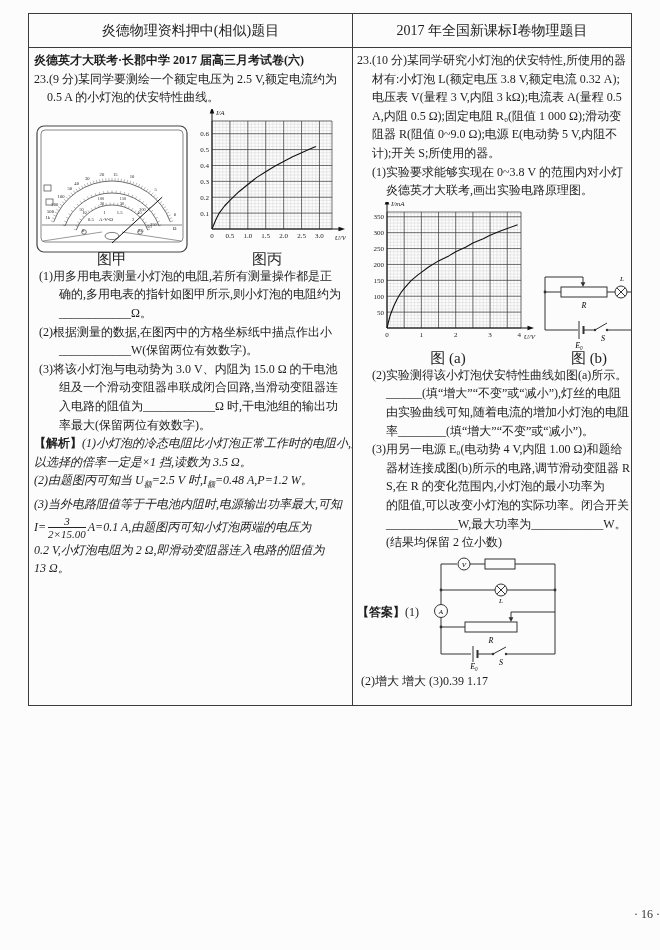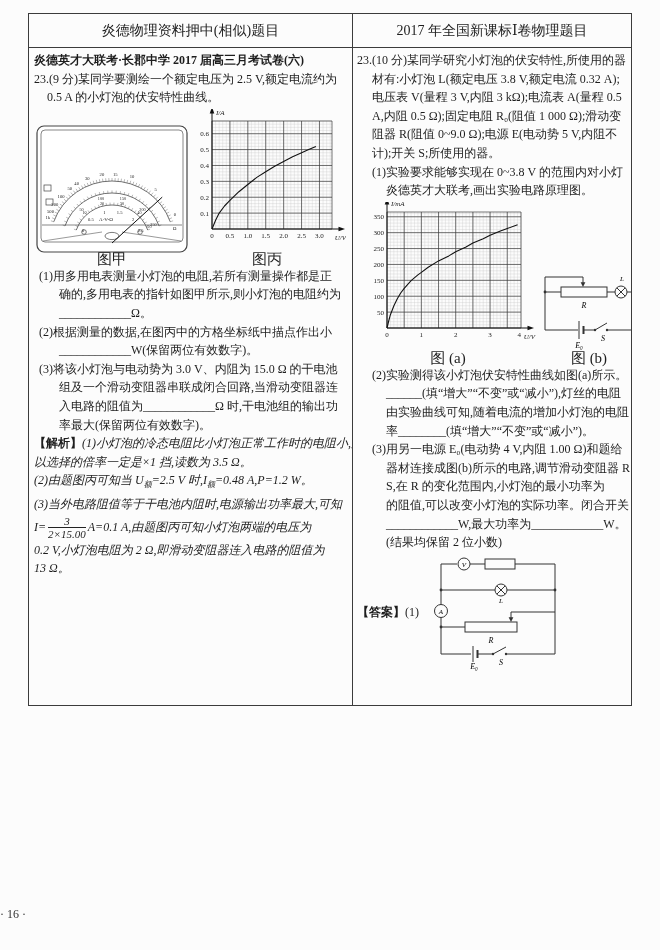--- a/index.html
+++ b/index.html
@@ -19,21 +19,21 @@
   .r0{padding-left:4px;} .r1{padding-left:15px;} .r2{padding-left:29px;}
   .figrow{display:flex;align-items:flex-end;margin:2px 0 1px 2px;}
   .figcol{display:flex;flex-direction:column;align-items:center;}
   .figcap{font-size:15px;line-height:13px;text-align:center;}
   .fline{line-height:27px;}
   .frac{display:inline-block;vertical-align:middle;text-align:center;margin:0 2px;}
   .frac .num{display:block;line-height:11px;font-size:11px;}
   .frac .den{display:block;border-top:1px solid #222;line-height:12px;font-size:11px;}
   sub{font-size:8px;}
   .ansrow{display:flex;align-items:center;margin-top:2px;}
-  .pageno{position:absolute;left:0;right:0;top:907px;text-align:left;font-size:12px;color:#333;}
+  .pageno{position:absolute;left:0;right:0;top:907px;text-align:right;font-size:12px;color:#333;}
   svg text{font-family:"Liberation Serif","DejaVu Serif",serif;}
 </style>
 </head>
 <body>
 
 <div class="sheet">
   <div class="tbl">
     <div class="hdr">
       <div class="hcell">
         <span>炎德物理资料押中(相似)题目</span>
@@ -547,18 +547,19 @@
             <circle cx="70" cy="100" r="1.2" fill="#333"></circle>
             <circle cx="83" cy="100" r="1.2" fill="#333"></circle>
             <text x="41" y="12.5" font-size="7" font-style="italic" text-anchor="middle">V</text>
             <text x="18" y="59.5" font-size="7" font-style="italic" text-anchor="middle">A</text>
             <text x="78" y="49" font-size="7" font-style="italic" text-anchor="middle">L</text>
             <text x="68" y="89" font-size="8" font-style="italic" text-anchor="middle">R</text>
             <text x="51" y="115" font-size="8" font-style="italic" text-anchor="middle">E₀</text>
             <text x="78" y="111" font-size="8" font-style="italic" text-anchor="middle">S</text>
           </svg>
         </div>
+        <div class="ln r0">(2)增大  增大  (3)0.39  1.17</div>
       </div>
     </div>
   </div>
 
   <div class="pageno">· 16 ·</div>
 </div>
 
 </body></html>

